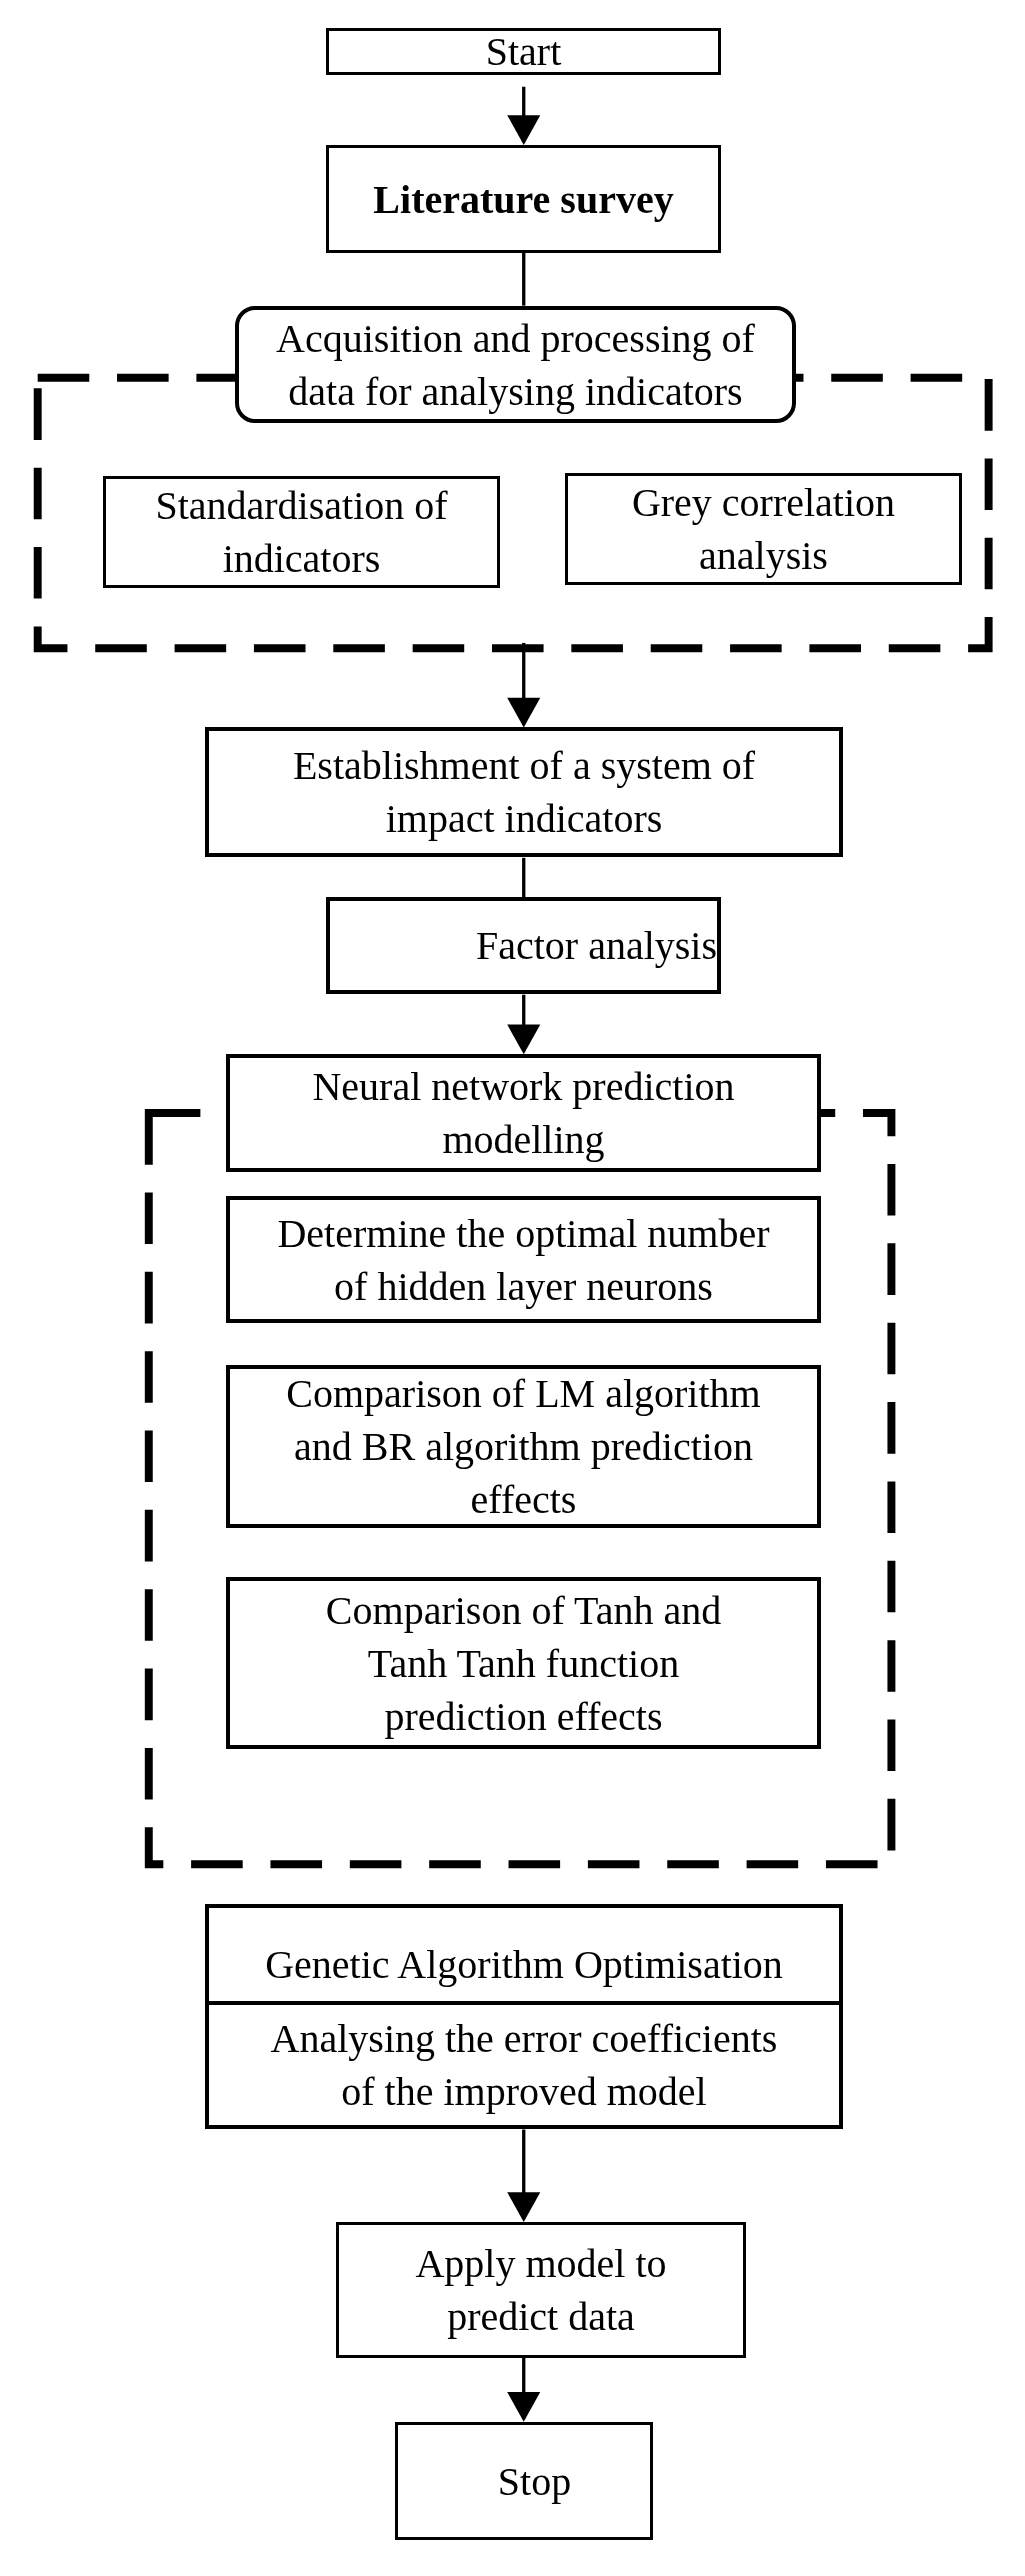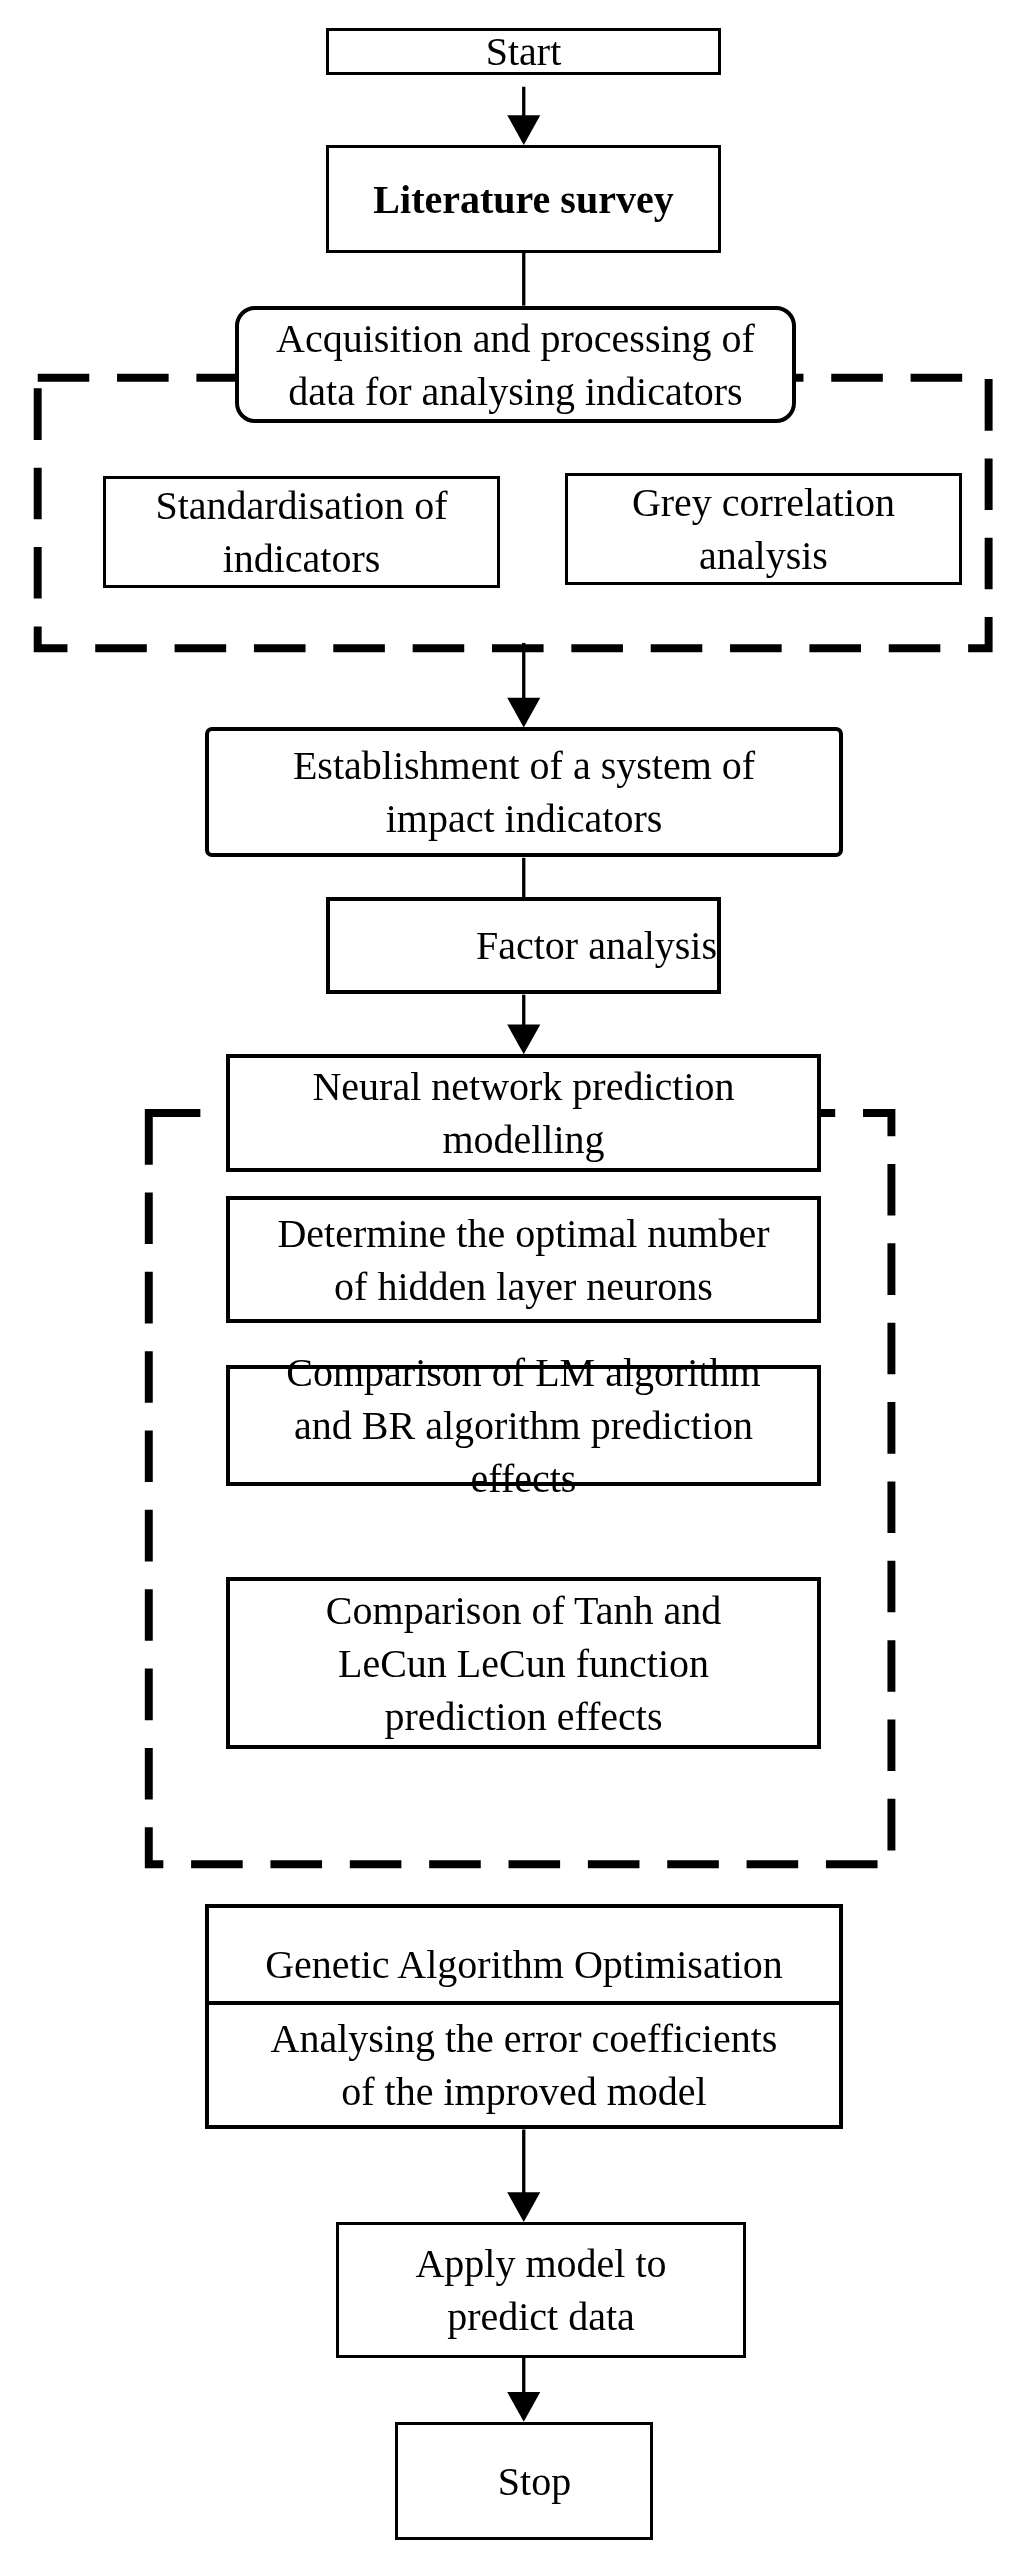--- a/index.html
+++ b/index.html
@@ -86,48 +86,48 @@
   <div class="node b5" style="left:103px; top:476px; width:397px; height:112px;">
     <span class="label">Standardisation of
 indicators</span>
   </div>
 
   <div class="node b5" style="left:565px; top:473px; width:397px; height:112px;">
     <span class="label">Grey correlation
 analysis</span>
   </div>
 
-  <div class="node" style="left:205px; top:727px; width:638px; height:130px;border-radius:7px;">
+  <div class="node" style="left:205px; top:727px; width:638px; height:130px;">
     <span class="label">Establishment of a system of
 impact indicators</span>
   </div>
 
   <div class="node" style="left:326px; top:897px; width:395px; height:97px;justify-content:flex-end;">
     <span class="label">Factor analysis</span>
   </div>
 
   <div class="node" style="left:226px; top:1054px; width:595px; height:118px;">
     <span class="label">Neural network prediction
 modelling</span>
   </div>
 
   <div class="node" style="left:226px; top:1196px; width:595px; height:127px;">
     <span class="label">Determine the optimal number
 of hidden layer neurons</span>
   </div>
 
-  <div class="node" style="left:226px; top:1365px; width:595px; height:121px;justify-content:center;">
+  <div class="node" style="left:226px; top:1365px; width:595px; height:163px;justify-content:center;">
     <span class="label">Comparison of LM algorithm
 and BR algorithm prediction
 effects</span>
   </div>
 
   <div class="node" style="left:226px; top:1577px; width:595px; height:172px;">
     <span class="label">Comparison of Tanh and
-LeCun LeCun function
+Tanh Tanh function
 prediction effects</span>
   </div>
 
   <div class="node" style="left:205px; top:1904px; width:638px; height:120px;">
     <span class="label">Genetic Algorithm Optimisation</span>
   </div>
 
   <div class="node" style="left:205px; top:2001px; width:638px; height:128px;">
     <span class="label">Analysing the error coefficients
 of the improved model</span>

